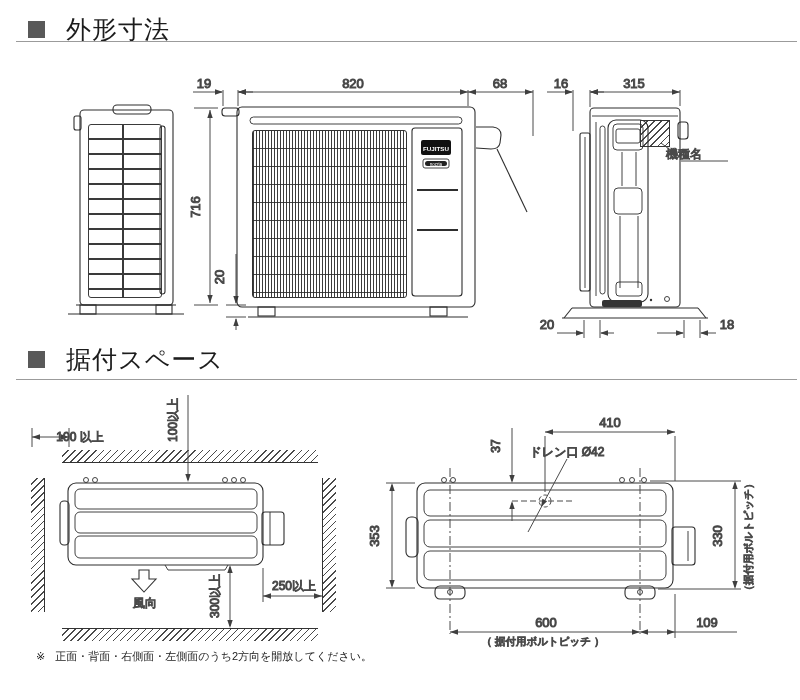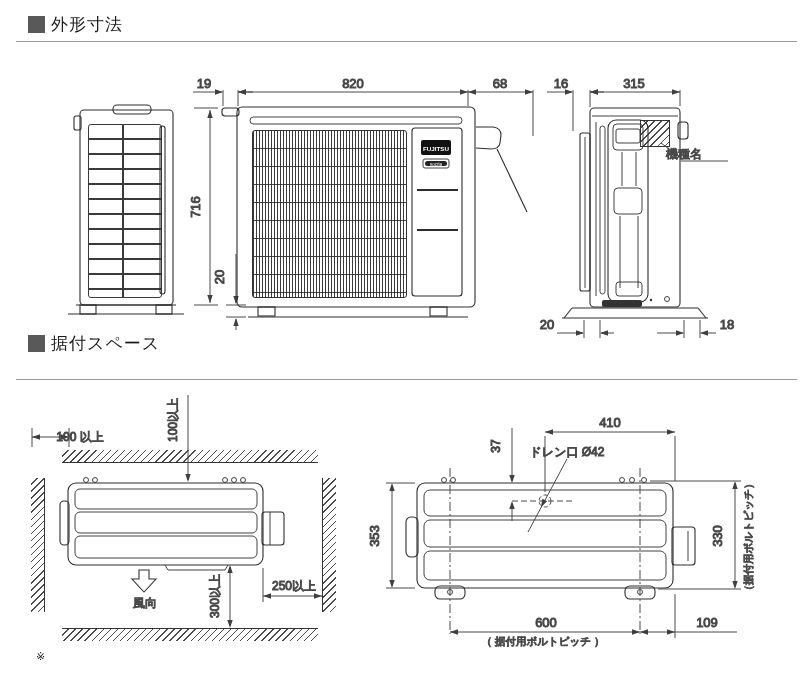--- a/index.html
+++ b/index.html
@@ -1,20 +1,20 @@
 <!DOCTYPE html>
 <html><head>
 <meta charset="utf-8">
 <style>
   html,body{margin:0;padding:0;background:#fff;}
   .page{position:relative;width:800px;height:700px;background:#fff;overflow:hidden;
         font-family:"Liberation Sans","DejaVu Sans",sans-serif;}
   .abs{position:absolute;}
-  .hdr{position:absolute;left:28px;display:flex;align-items:center;gap:6px;color:#1c1c1c;
-       font-size:17px;letter-spacing:1px;}
+  .hdr{position:absolute;left:28px;display:flex;align-items:center;gap:21px;color:#1c1c1c;
+       font-size:25px;letter-spacing:1px;}
   .hdr .sq{width:17px;height:17px;background:#595959;flex:0 0 auto;}
   .rule{position:absolute;left:16px;right:3px;height:1px;background:#9b9b9b;}
   .tex{position:absolute;z-index:1;}
   .louver{left:88px;top:124px;width:72px;height:172px;border:1px solid #3a3a3a;border-radius:3px;
     background:
       linear-gradient(90deg,transparent 0 33px,#3a3a3a 33px 35px,transparent 35px),
       repeating-linear-gradient(180deg,transparent 0 13px,#3a3a3a 13px 15px);}
   .grille{left:252px;top:130px;width:153px;height:166px;border:1px solid #333;border-radius:3px;
     background:
       repeating-linear-gradient(180deg,transparent 0 17px,rgba(40,40,40,.85) 17px 18px),
@@ -41,21 +41,21 @@
 <body>
 
 <div class="page">
 
   <div class="hdr" style="top:13px;">
     <span class="sq"></span>
     <span>外形寸法</span>
   </div>
   <div class="rule" style="top:41px;"></div>
 
-  <div class="hdr" style="top:332px;justify-content:space-between;">
+  <div class="hdr" style="top:343px;justify-content:space-between;">
     <span class="sq"></span>
     <span>据付スペース</span>
   </div>
   <div class="rule" style="top:379px;"></div>
 
   <div class="tex louver abs"></div>
   <div class="tex grille abs"></div>
   <div class="tex mhatch hatch abs"></div>
   <div class="tex wall-t hatch abs"></div>
   <div class="tex wall-b hatch abs"></div>
@@ -296,16 +296,17 @@
         <polygon class="ah" points="675,632 667,634.7 667,629.3"></polygon>
       <line x1="675" y1="594" x2="675" y2="638"></line>
       <text x="707" y="627">109</text>
       <text x="543" y="645" class="n">（ 据付用ボルトピッチ ）</text>
     </g>
   </svg>
 
   <div class="footnote">
     <span>※</span>
     <div>
+      <div>正面・背面・右側面・左側面のうち2方向を開放してください。</div>
     </div>
   </div>
 
 </div>
 
 </body></html>

